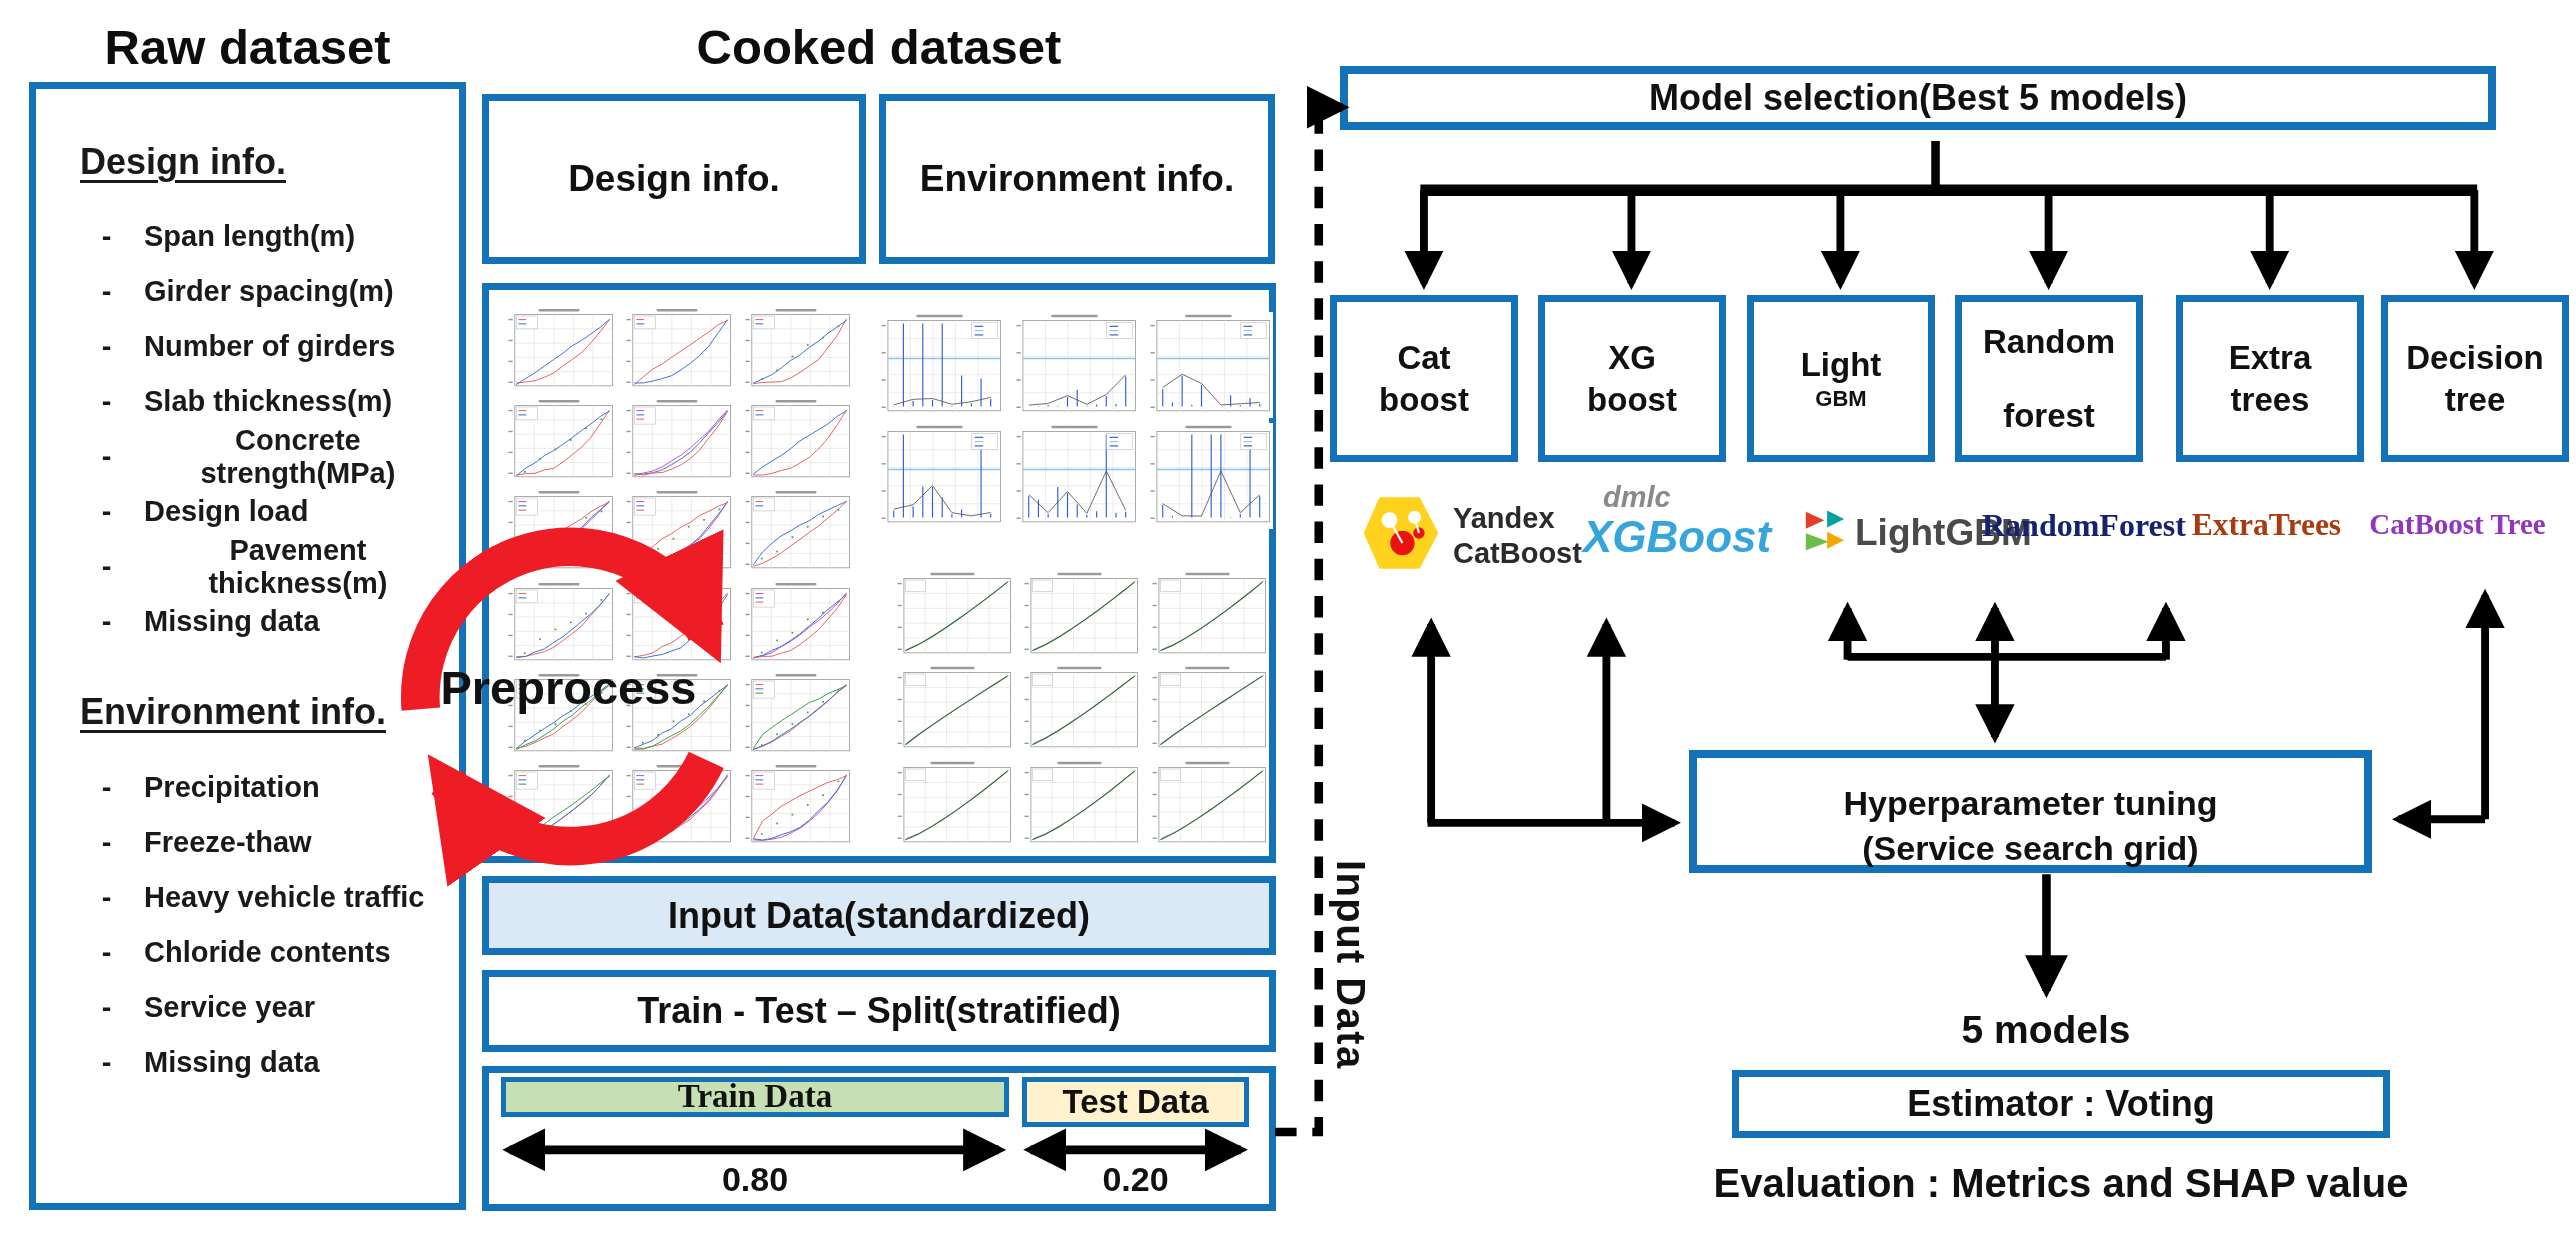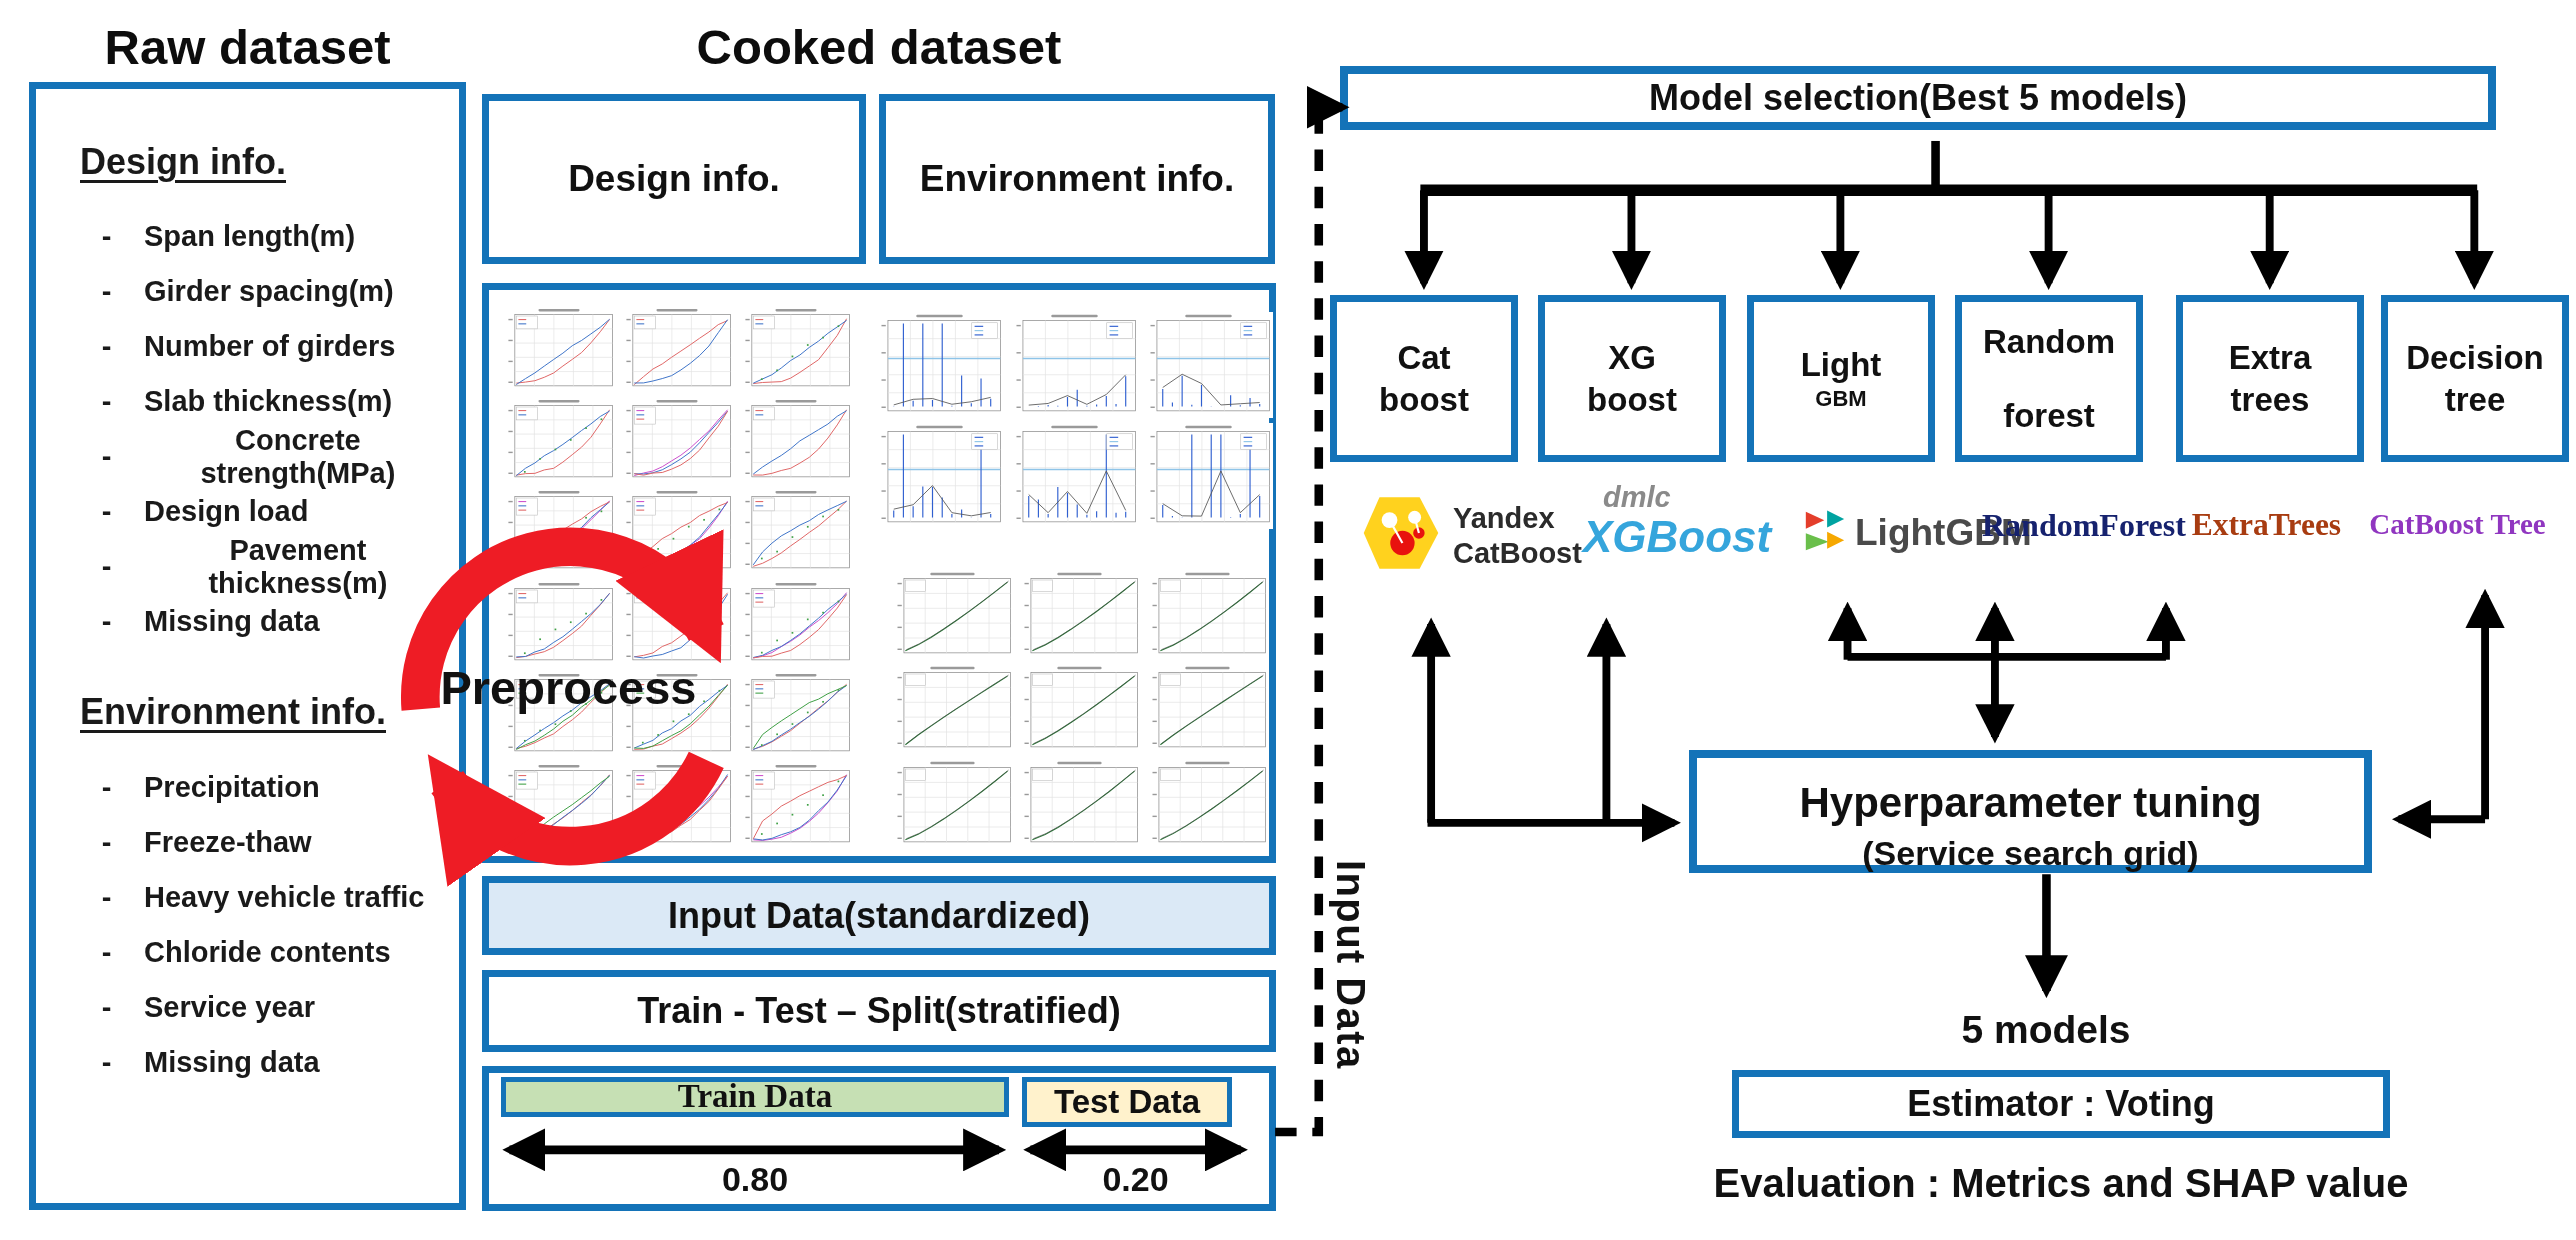--- a/index.html
+++ b/index.html
@@ -998,21 +998,21 @@
   </div>
 
   <div class="box" style="left:482px;top:970px;width:794px;height:82px;">
     <div class="blabel" style="font-size:36px;">Train - Test – Split(stratified)</div>
   </div>
 
   <div class="box" style="left:482px;top:1066px;width:794px;height:145px;">
     <div class="box" style="left:12px;top:3.6px;width:508px;height:40px;border-width:5.7px;background:#c6e0b4;font-family:Liberation Serif, serif;">
       <div class="blabel" style="font-size:33px;">Train Data</div>
     </div>
-    <div class="box" style="left:533px;top:3.6px;width:210px;height:50px;border-width:5.7px;background:#fff2cc;">
+    <div class="box" style="left:533px;top:3.6px;width:227px;height:50px;border-width:5.7px;background:#fff2cc;">
       <div class="blabel" style="font-size:33px;">Test Data</div>
     </div>
     <div class="abs blabel" style="left:12px;top:87px;width:508px;text-align:center;font-size:34px;">0.80</div>
     <div class="abs blabel" style="left:533px;top:87px;width:227px;text-align:center;font-size:34px;">0.20</div>
   </div>
 
   <div class="abs blabel" style="left:1328px;top:860px;height:243px;writing-mode:vertical-rl;font-size:40px;letter-spacing:1.4px;">Input Data</div>
 
   <div class="box" style="left:1304px;top:66px;width:1156px;height:64px;border-width:8.6px;margin-left:36px;">
     <div class="blabel" style="font-size:36px;">Model selection(Best 5 models)</div>
@@ -1066,21 +1066,21 @@
     <polygon points="4,34 36,46 4,58" fill="#6abf4b"></polygon>
     <polygon points="34,32 58,44 34,56" fill="#f6a800"></polygon>
   </svg>
   <div class="abs" style="left:1855px;top:512px;font-size:37px;font-weight:bold;color:#4a4a4a;">LightGBM</div>
 
   <div class="logo-text-serif" style="left:1982px;top:507px;width:200px;font-size:32px;color:#16226e;">RandomForest</div>
   <div class="logo-text-serif" style="left:2186px;top:507px;width:161px;font-size:31.5px;color:#a83c11;">ExtraTrees</div>
   <div class="logo-text-serif" style="left:2361px;top:508px;width:193px;font-size:29px;color:#9036c0;">CatBoost Tree</div>
 
   <div class="box" style="left:1689px;top:750px;width:683px;height:123px;border-width:8.6px;">
-    <div class="blabel" style="font-size:42px;line-height:1.3;margin-top:28px;">Hyperparameter tuning</div>
+    <div class="blabel" style="font-size:34px;line-height:1.3;margin-top:28px;">Hyperparameter tuning</div>
     <div class="blabel" style="font-size:34px;line-height:1.3;">(Service search grid)</div>
   </div>
 
   <div class="abs blabel" style="left:1903px;top:1008px;width:286px;text-align:center;font-size:39px;">5 models</div>
 
   <div class="box" style="left:1732px;top:1070px;width:658px;height:68px;">
     <div class="blabel" style="font-size:36px;">Estimator : Voting</div>
   </div>
 
   <div class="abs blabel" style="left:1682px;top:1161px;width:758px;text-align:center;font-size:40px;">Evaluation : Metrics and SHAP value</div>

